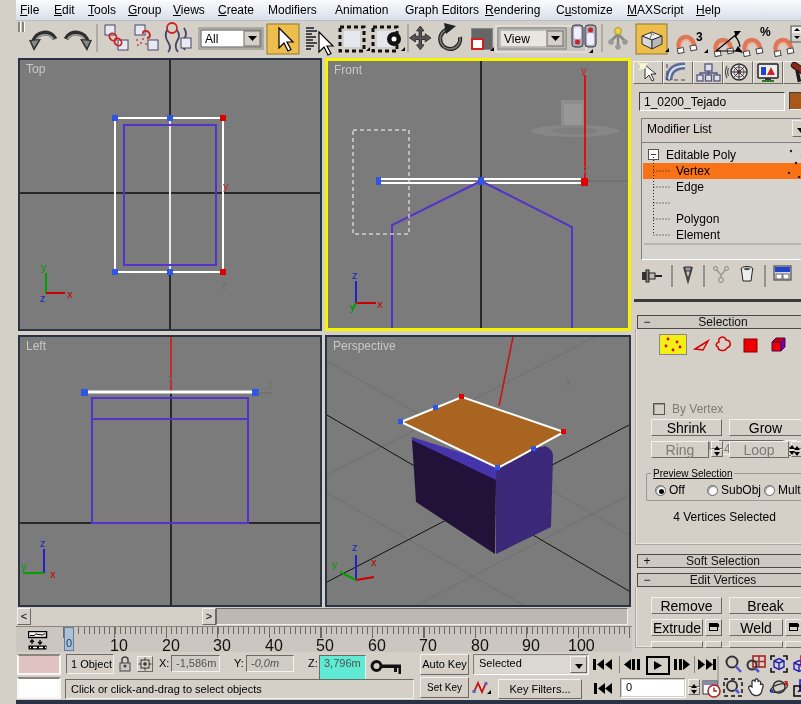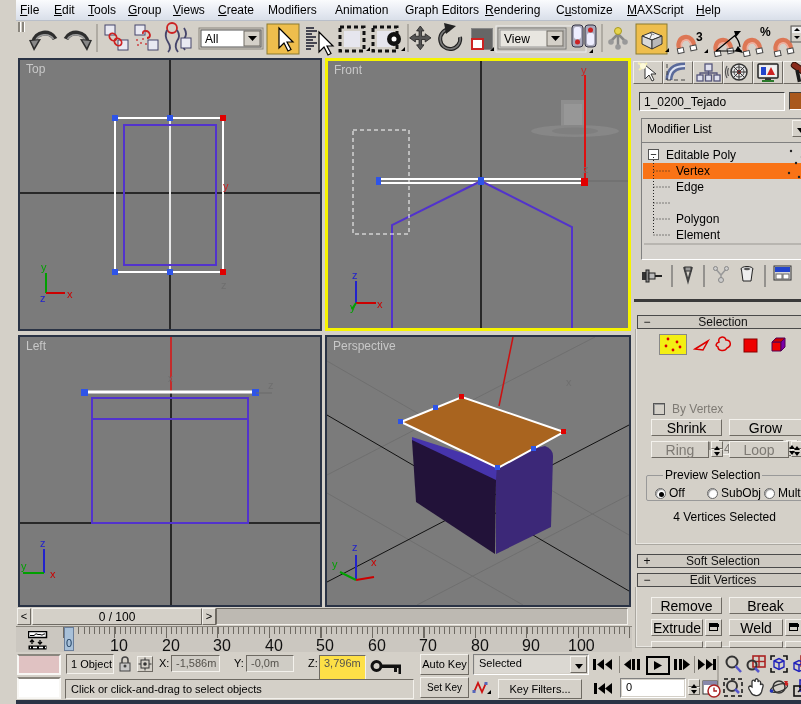--- a/index.html
+++ b/index.html
@@ -56,21 +56,21 @@
 .cbl { position:absolute; left:19px; top:0px; }
 .spinner { position:absolute; width:12px; height:17px; }
 .spinner:before { content:""; position:absolute; left:0; top:0; width:10px; height:6px; background:#d4d0c8;
   border:1px solid #888; border-color:#f3f1ec #6e6a63 #6e6a63 #f3f1ec; }
 .spinner:after { content:""; position:absolute; left:0; top:8px; width:10px; height:6px; background:#d4d0c8;
   border:1px solid #888; border-color:#f3f1ec #6e6a63 #6e6a63 #f3f1ec; }
 .spinner i { position:absolute; left:3px; top:2px; width:0; height:0; border:3px solid transparent; border-bottom:4px solid #000; z-index:2; }
 .spinner b { position:absolute; left:3px; top:11px; width:0; height:0; border:3px solid transparent; border-top:4px solid #000; z-index:2; }
 #prevsel { position:absolute; left:14px; top:411px; width:159px; height:33px; border:1px solid #999;
   border-radius:2px; font-size:12px; }
-#prevsel legend { font-size:12px; margin-left:16px; padding:0 2px; }
+#prevsel legend { font-size:10px; margin-left:4px; padding:0 2px;text-decoration:underline; }
 .radio { position:absolute; top:6px; width:11px; height:11px; border-radius:50%; background:#fff; border:1px solid #666;
   box-shadow: inset 1px 1px 1px #999; }
 .radio.sel:before { content:""; position:absolute; left:3px; top:3px; width:5px; height:5px; border-radius:50%; background:#000; }
 .rlabel { position:absolute; top:4px; }
 .pbtn { font-size:14px; line-height:16px; }
 .isq { position:absolute; left:3px; top:3px; width:9px; height:8px; border:1px solid #000; display:block; }
 .isq:after { content:""; position:absolute; left:0px; top:0px; width:9px; height:3px; background:#000; }
 </style>
 </head>
 <body>
@@ -613,21 +613,20 @@
     <div class="btn" style="left:73px; top:584px; width:17px; height:7px;"></div>
     <div class="btn" style="left:97px; top:584px; width:54px; height:7px;"></div>
     <div class="btn" style="left:153px; top:584px; width:17px; height:7px;"></div>
 
     <div style="position:absolute; left:178px; top:251px; width:3px; height:57px; background:#b5b2ab;"></div>
     <div style="position:absolute; left:178px; top:308px; width:3px; height:280px; background:#111;"></div>
   </div>
 
   <div id="timeslider">
     <div class="btn" style="left:1px; top:1px; width:14px; height:17px; font-size:11px; line-height:15px;">&lt;</div>
-    <div class="btn" style="left:16px; top:1px; width:170px; height:17px; font-size:12px; line-height:16px;">0 / 100</div>
     <div class="btn" style="left:186px; top:1px; width:14px; height:17px; font-size:11px; line-height:15px;">&gt;</div>
     <div class="sunk" style="left:200px; top:1px; width:412px; height:17px; background:#bdb9b2;"></div>
   </div>
 
   <div id="trackbar">
     <div style="position:absolute; left:0; top:0; width:616px; height:1px; background:#8a867e;"></div>
     <svg width="24" height="20" style="position:absolute; left:12px; top:5px;">
       <rect x="0.5" y="0.5" width="18" height="6" fill="#fff" stroke="#000" stroke-width="1.5"></rect>
       <path d="M 2 4.5 L 6 4.5 Q 8 1.5 10 3.5 L 12 3.5 Q 14 5 16 3 L 17 3" stroke="#000" fill="none"></path>
       <path d="M 4 13 L 4 9 M 2 11 L 4 9 L 6 11 M 12 9 L 12 13 M 10 11 L 12 13 L 14 11" stroke="#000" stroke-width="1.3" fill="none"></path>
@@ -672,25 +671,25 @@
           <rect x="3" y="3" width="8" height="8" fill="none" stroke="#333"></rect>
           <circle cx="7" cy="7" r="1.8" fill="#333"></circle>
           <path d="M 7 0.5 L 7 3 M 7 11 L 7 13.5 M 0.5 7 L 3 7 M 11 7 L 13.5 7" stroke="#333"></path>
         </svg>
     </div>
     <span style="position:absolute; left:143px; top:5px;">X:</span>
     <div class="sunk" style="left:155px; top:3px; width:49px; height:17px; background:#cfccc5;">
         <span class="coordtxt">-1,586m</span>
       </div>
     <span style="position:absolute; left:218px; top:5px;">Y:</span>
-    <div class="sunk" style="left:230px; top:3px; width:48px; height:17px; background:#cfccc5;">
+    <div class="sunk" style="left:230px; top:3px; width:48px; height:17px; background:#cfccc5;font-style:italic;">
         <span class="coordtxt">-0,0m</span>
       </div>
     <span style="position:absolute; left:292px; top:5px;">Z:</span>
-    <div class="sunk" style="left:303px; top:3px; width:47px; height:33px; background:#fde047;">
+    <div class="sunk" style="left:303px; top:3px; width:47px; height:33px; background:#5eead4;">
         <span class="coordtxt">3,796m</span>
       </div>
     <svg width="40" height="22" style="position:absolute; left:354px; top:6px;">
       <circle cx="6.5" cy="8" r="4.5" fill="none" stroke="#111" stroke-width="3"></circle>
       <rect x="11" y="6.5" width="20" height="3.5" fill="#111"></rect>
       <rect x="24" y="10" width="3" height="4" fill="#111"></rect>
         <rect x="28.5" y="10" width="2.5" height="6" fill="#111"></rect>
     </svg>
     <div class="btn" style="left:404px; top:2px; width:49px; height:21px; font-size:11px; line-height:19px;">Auto Key</div>
     <div class="btn" style="left:404px; top:25px; width:49px; height:21px; font-size:10px; line-height:19px;">Set Key</div>

